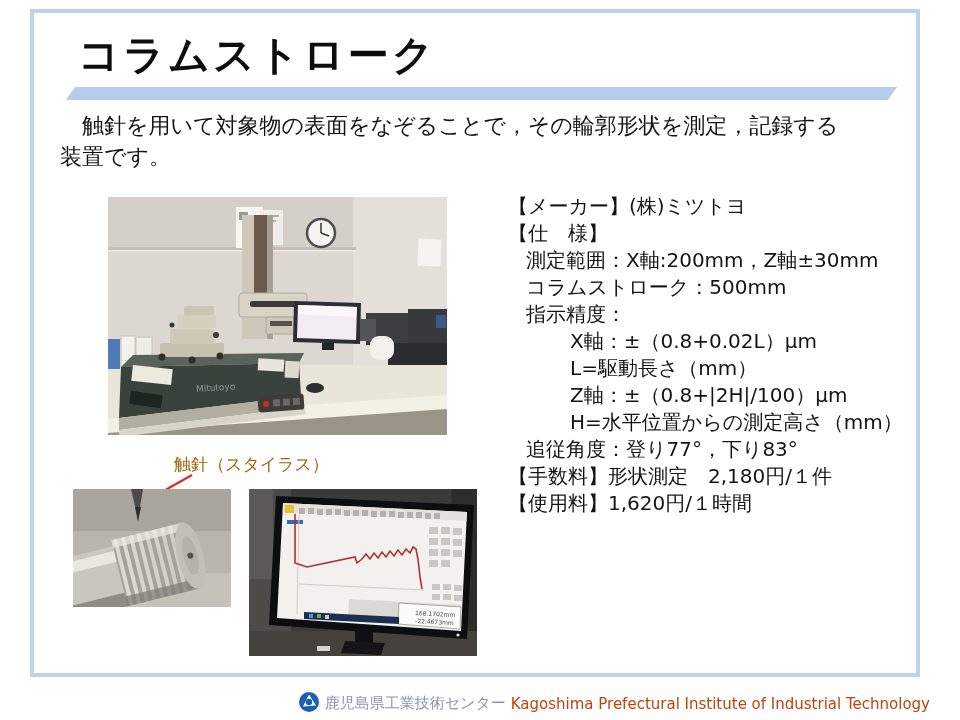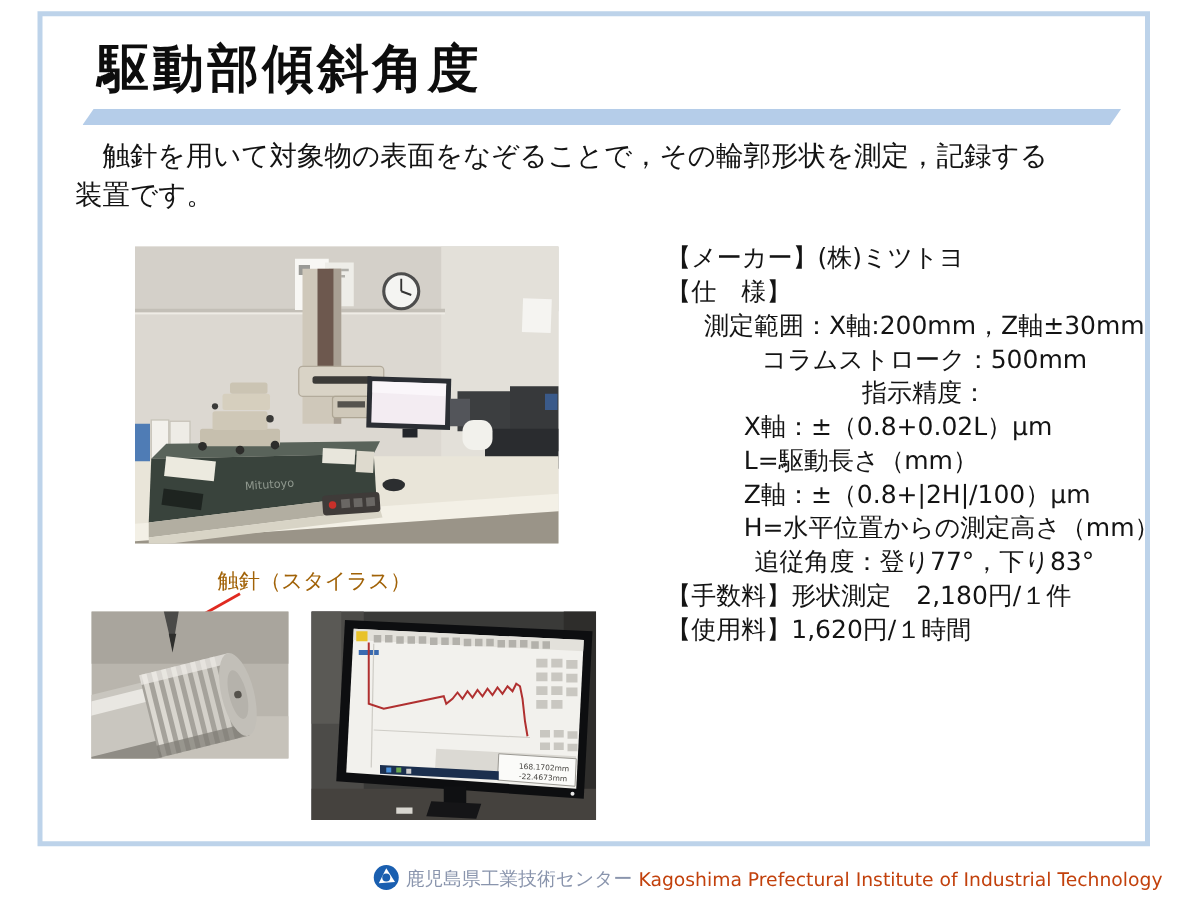--- a/index.html
+++ b/index.html
@@ -29,43 +29,43 @@
   }
   .description div{white-space:nowrap;}
   .stylus-caption{
     position:absolute;left:174px;top:453px;
     font-size:17px;color:#a16207;white-space:nowrap;
   }
   .specs{
     position:absolute;left:508px;top:193px;width:420px;
     font-size:20px;line-height:27px;color:#141414;
   }
-  .spec-line{white-space:nowrap;margin-left:25px;}
-  .i1{padding-left:18px;text-align:center;}
+  .spec-line{white-space:nowrap;}
+  .i1{padding-left:18px;}
   .i3{padding-left:62px;}
   .i6{padding-left:130px;}
   .photo{position:absolute;overflow:hidden;}
   .photo svg{display:block;}
   #photo-main{left:108px;top:197px;width:339px;height:238px;}
   #photo-stylus{left:73px;top:489px;width:158px;height:118px;}
   #photo-monitor{left:249px;top:489px;width:228px;height:167px;}
   #arrow{position:absolute;left:128px;top:468px;width:72px;height:46px;}
   .footer{
     position:absolute;top:687px;right:30px;height:26px;
     display:flex;align-items:flex-end;gap:5px;white-space:nowrap;
   }
   .footer .ja{font-size:15px;color:#8A95AD;}
   .footer .en{font-size:15px;color:#c2410c;}
 </style>
 </head>
 <body>
 
 <div class="frame"></div>
 
-<div class="title">駆動部傾斜角度</div>
+<div class="title">コラムストローク</div>
 <div class="accent-bar"></div>
 
 <div class="description">
   <div>　触針を用いて対象物の表面をなぞることで，その輪郭形状を測定，記録する</div>
   <div>装置です。</div>
 </div>
 
 <div class="photo" id="photo-main">
   <svg width="339" height="238" viewBox="0 0 339 238">
     <rect width="339" height="238" fill="#dcd8d1"></rect>

